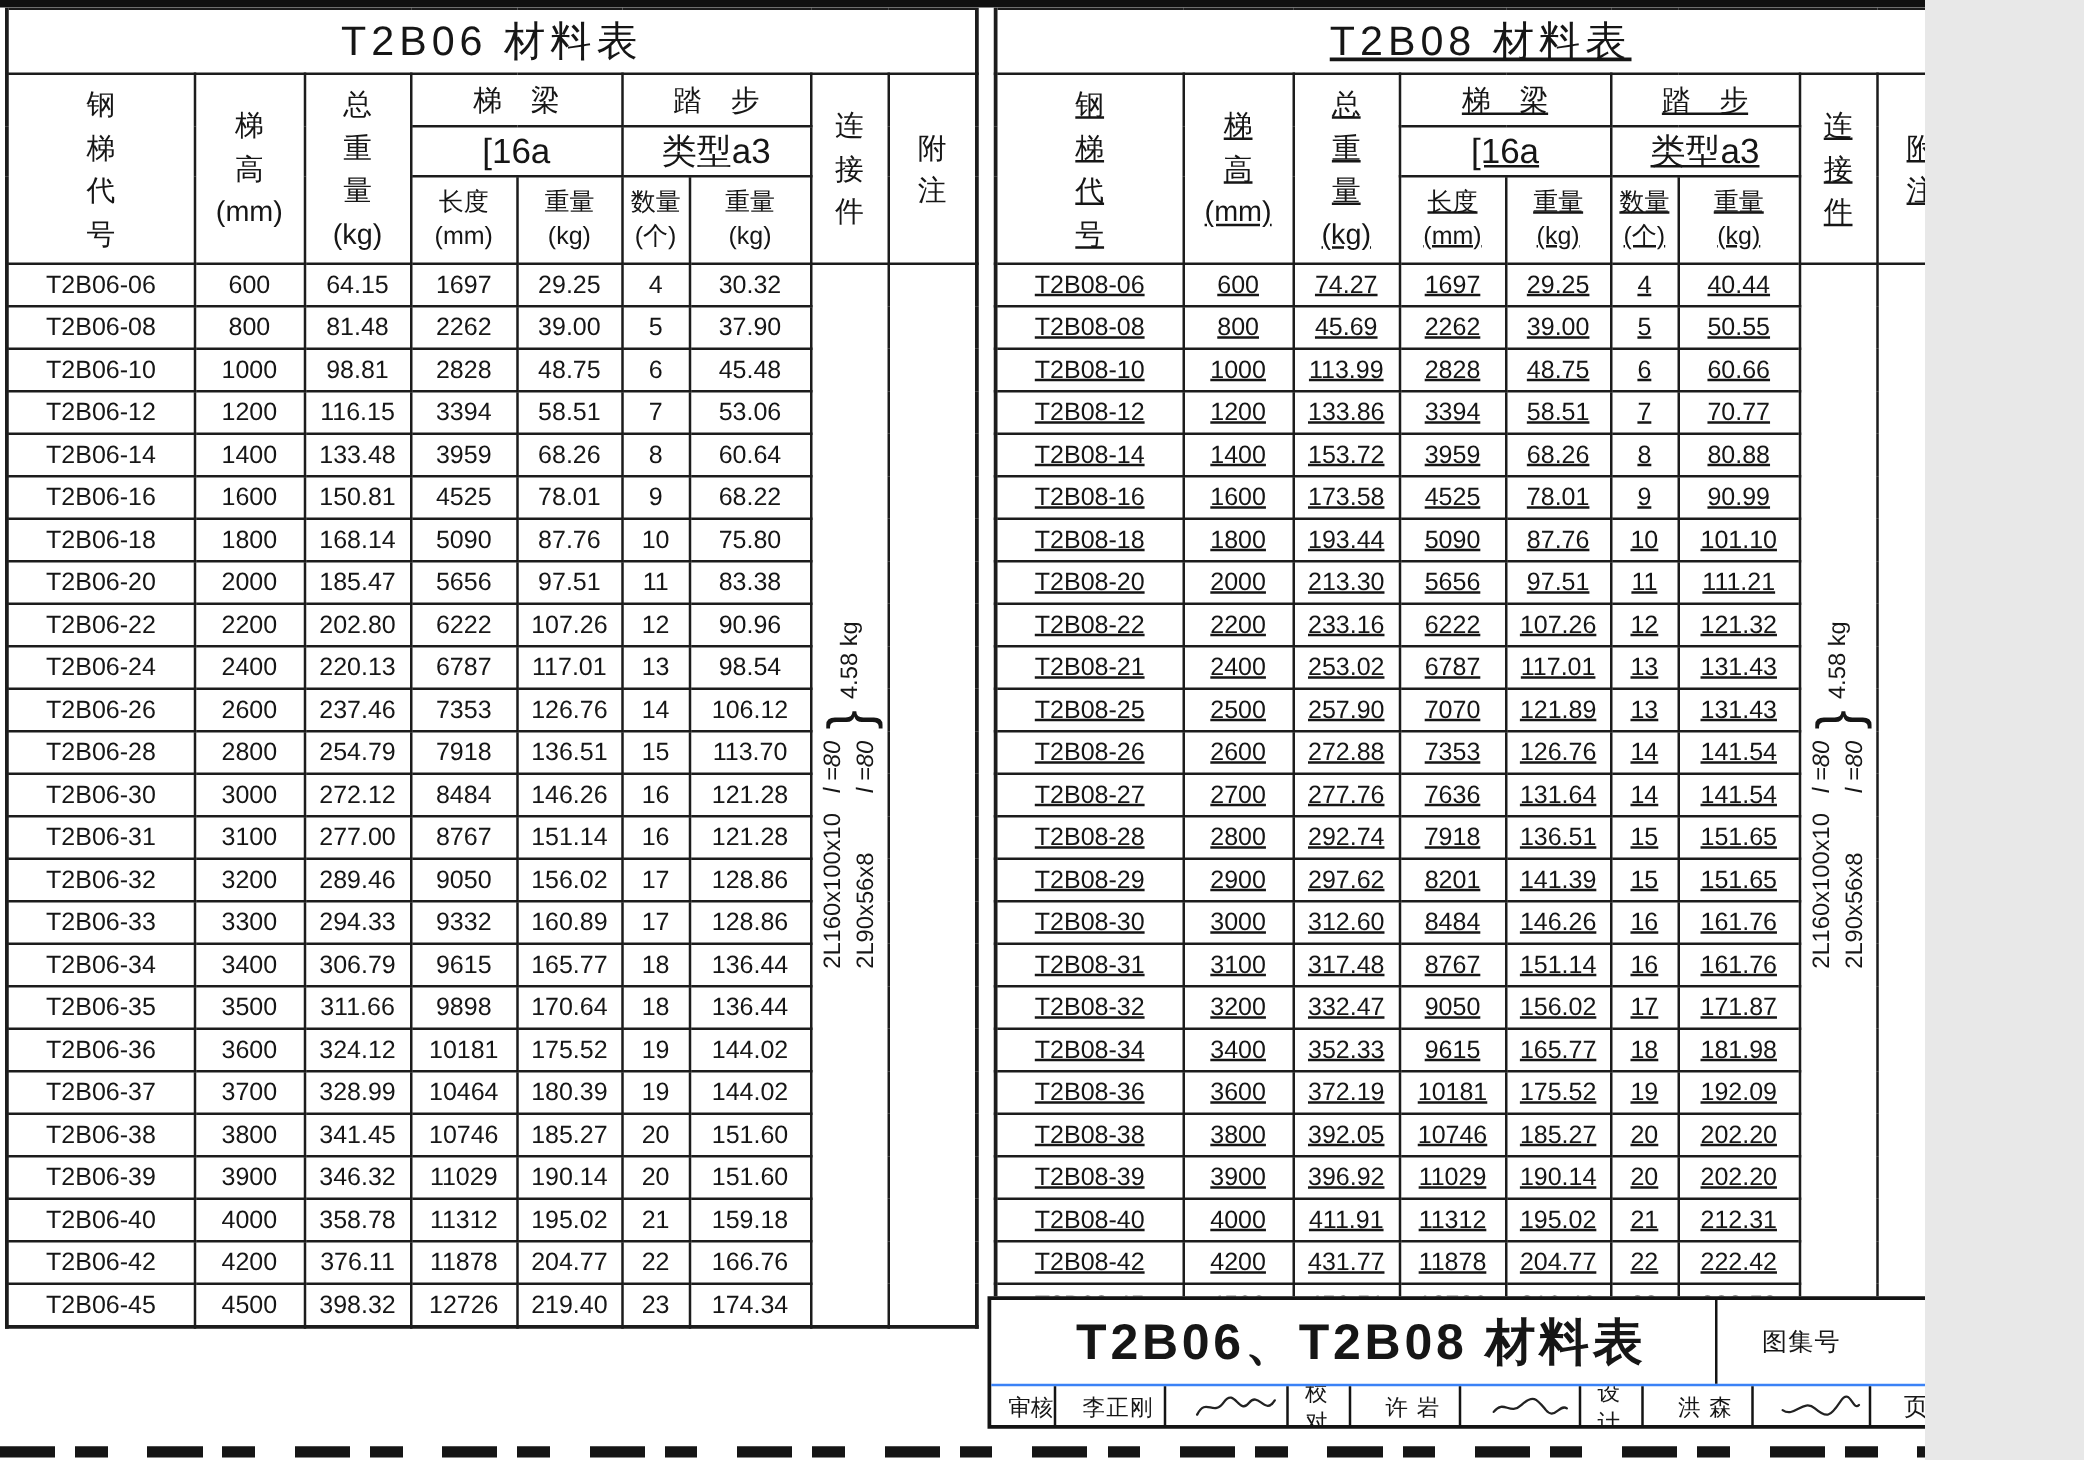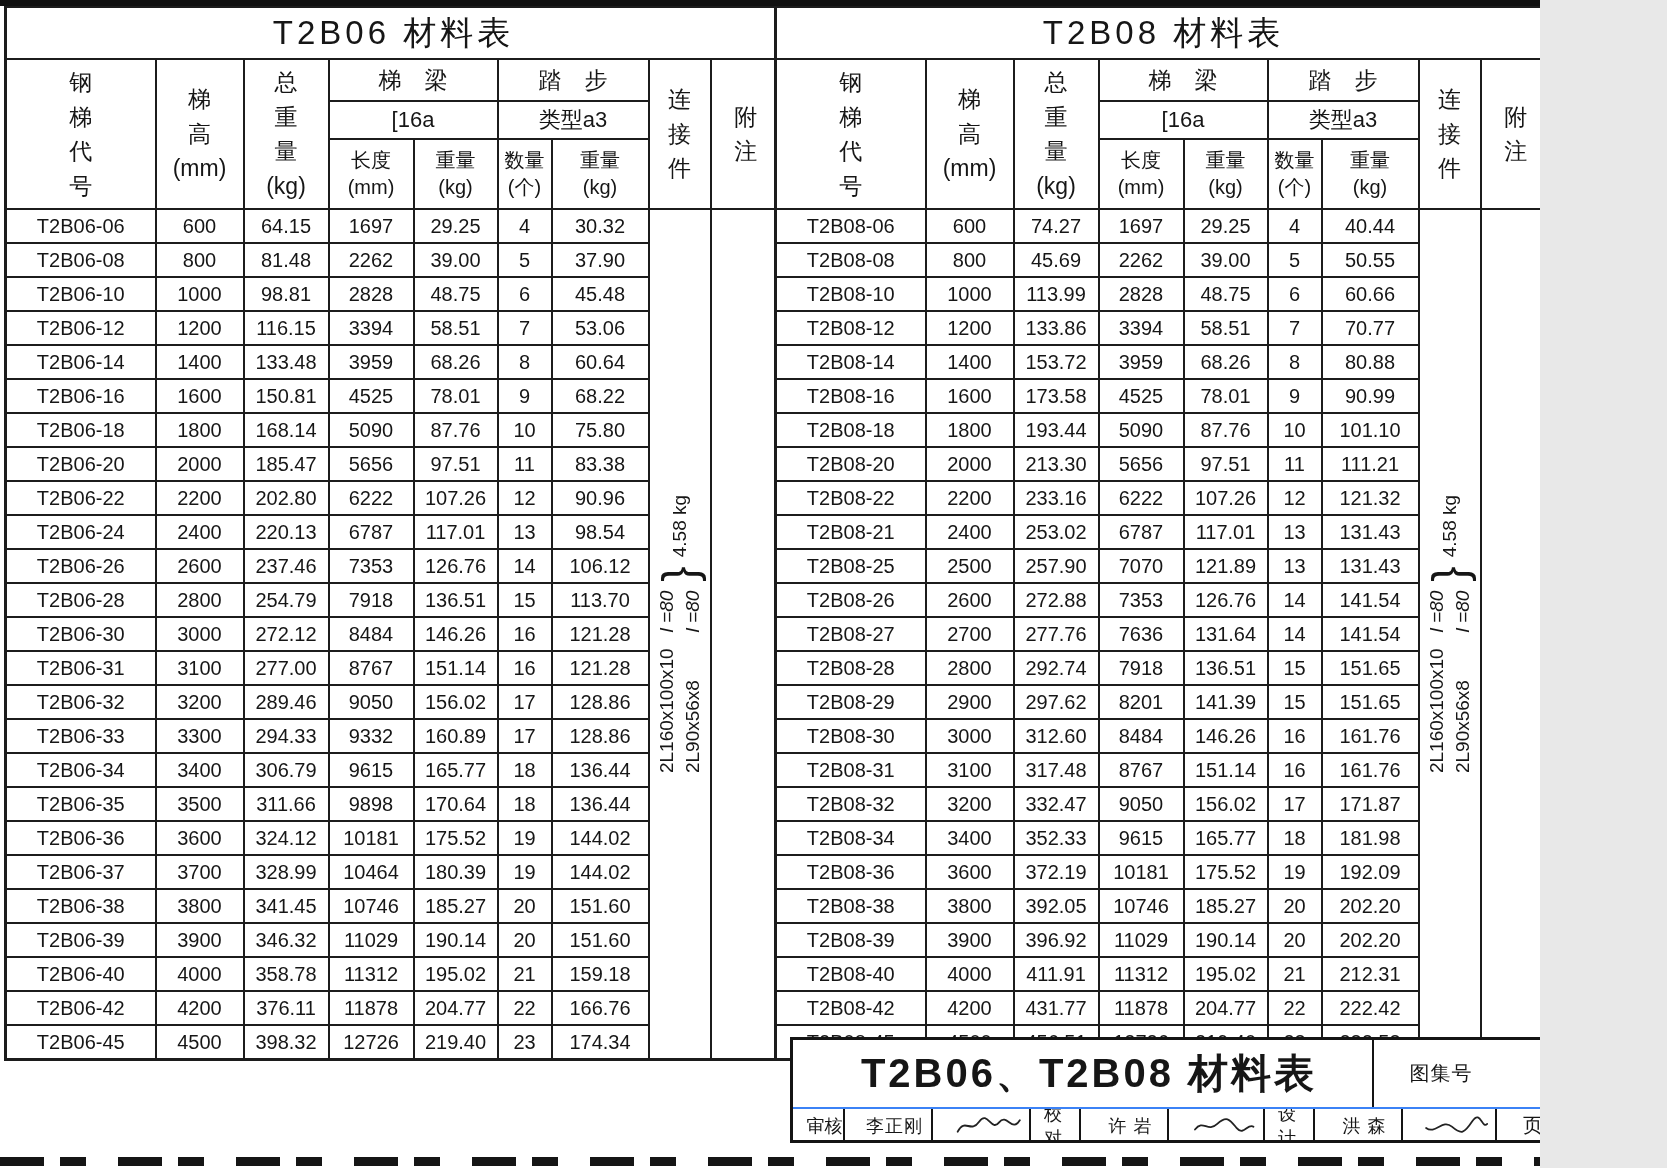--- a/index.html
+++ b/index.html
@@ -9,21 +9,21 @@
 
   table.mat{position:absolute;top:6px;border-collapse:collapse;table-layout:fixed;width:776px;background:#fff;}
   table.mat,
   table.mat th, table.mat td{border:2px solid #1c1c1c;}
   table.mat{border-left-width:3px;border-right-width:3px;border-bottom-width:3px;border-top:0;}
   table.mat th, table.mat td{padding:0;text-align:center;vertical-align:middle;font-weight:normal;}
 
   th.ttl{height:50px;font-size:33px;font-weight:bold;letter-spacing:4px;border-bottom:5px solid #101010;}
   th.vhead{white-space:pre-line;font-size:23px;line-height:1.5;font-weight:normal;}
   th.ghead{font-size:23px;height:40px;font-weight:normal;}
-  tr.specrow th{font-size:22px;height:36px;font-weight:normal;border-radius:10px;}
+  tr.specrow th{font-size:28px;height:36px;font-weight:normal;border-radius:10px;}
   th.shead{white-space:pre-line;font-size:20px;line-height:1.35;height:68px;font-weight:normal;}
   tbody td{font-size:20px;height:32px;}
 
   td.conn-cell{position:relative;}
   .conn-rot{position:absolute;left:50%;top:50%;transform:translate(-50%,-50%) rotate(-90deg);
             display:flex;align-items:center;gap:9px;white-space:nowrap;}
   .conn-pairs{display:grid;grid-template-columns:auto auto;column-gap:16px;font-size:19px;
               text-align:left;line-height:1.35;}
   .conn-len{font-style:italic;}
   .conn-brace{font-size:46px;font-weight:300;line-height:0.9;transform:scaleY(1.05);}
@@ -338,21 +338,21 @@
           <td>4500</td>
           <td>398.32</td>
           <td>12726</td>
           <td>219.40</td>
           <td>23</td>
           <td>174.34</td>
         </tr>
       </tbody>
   </table>
 
-  <table class="mat" style="left:774px;">
+  <table class="mat" style="left:795px;text-decoration:underline;">
     <colgroup>
       <col style="width:150px">
         <col style="width:88px">
         <col style="width:85px">
       <col style="width:85px">
         <col style="width:84px">
         <col style="width:54px">
       <col style="width:97px">
         <col style="width:62px">
         <col style="width:71px">

